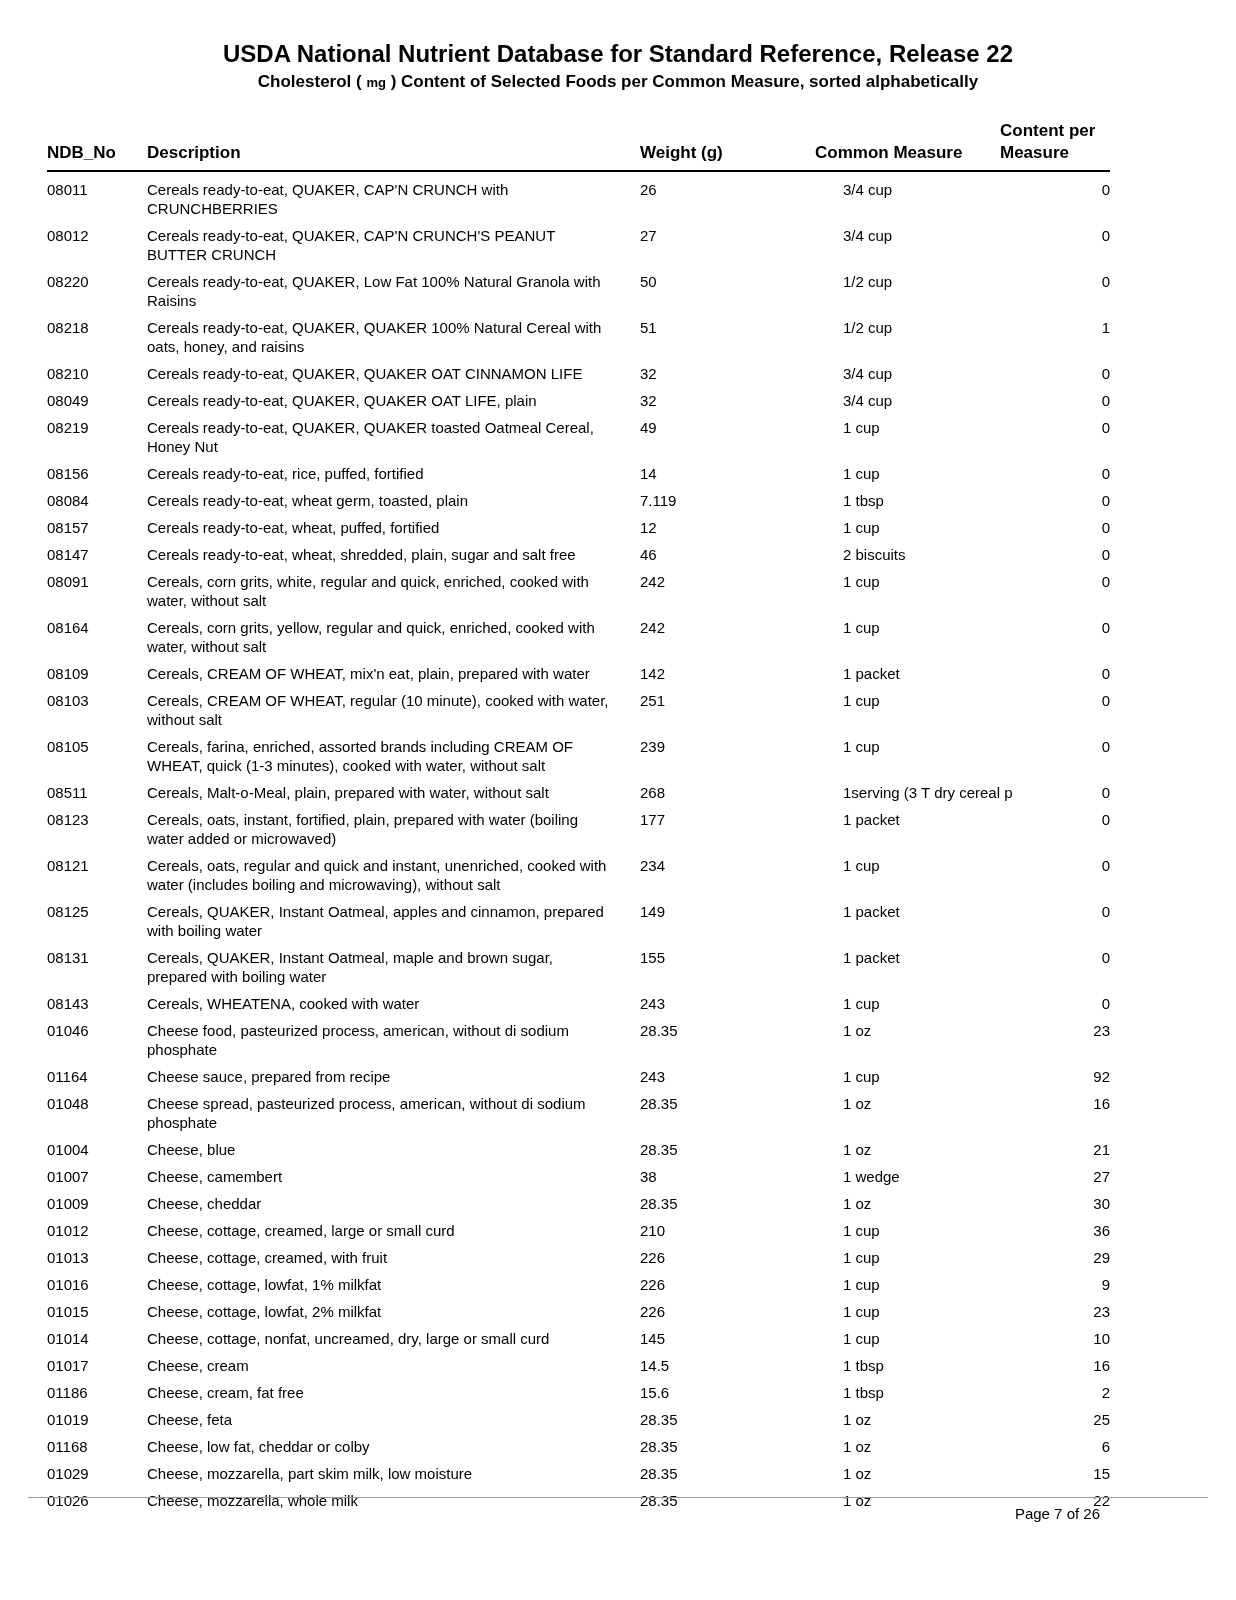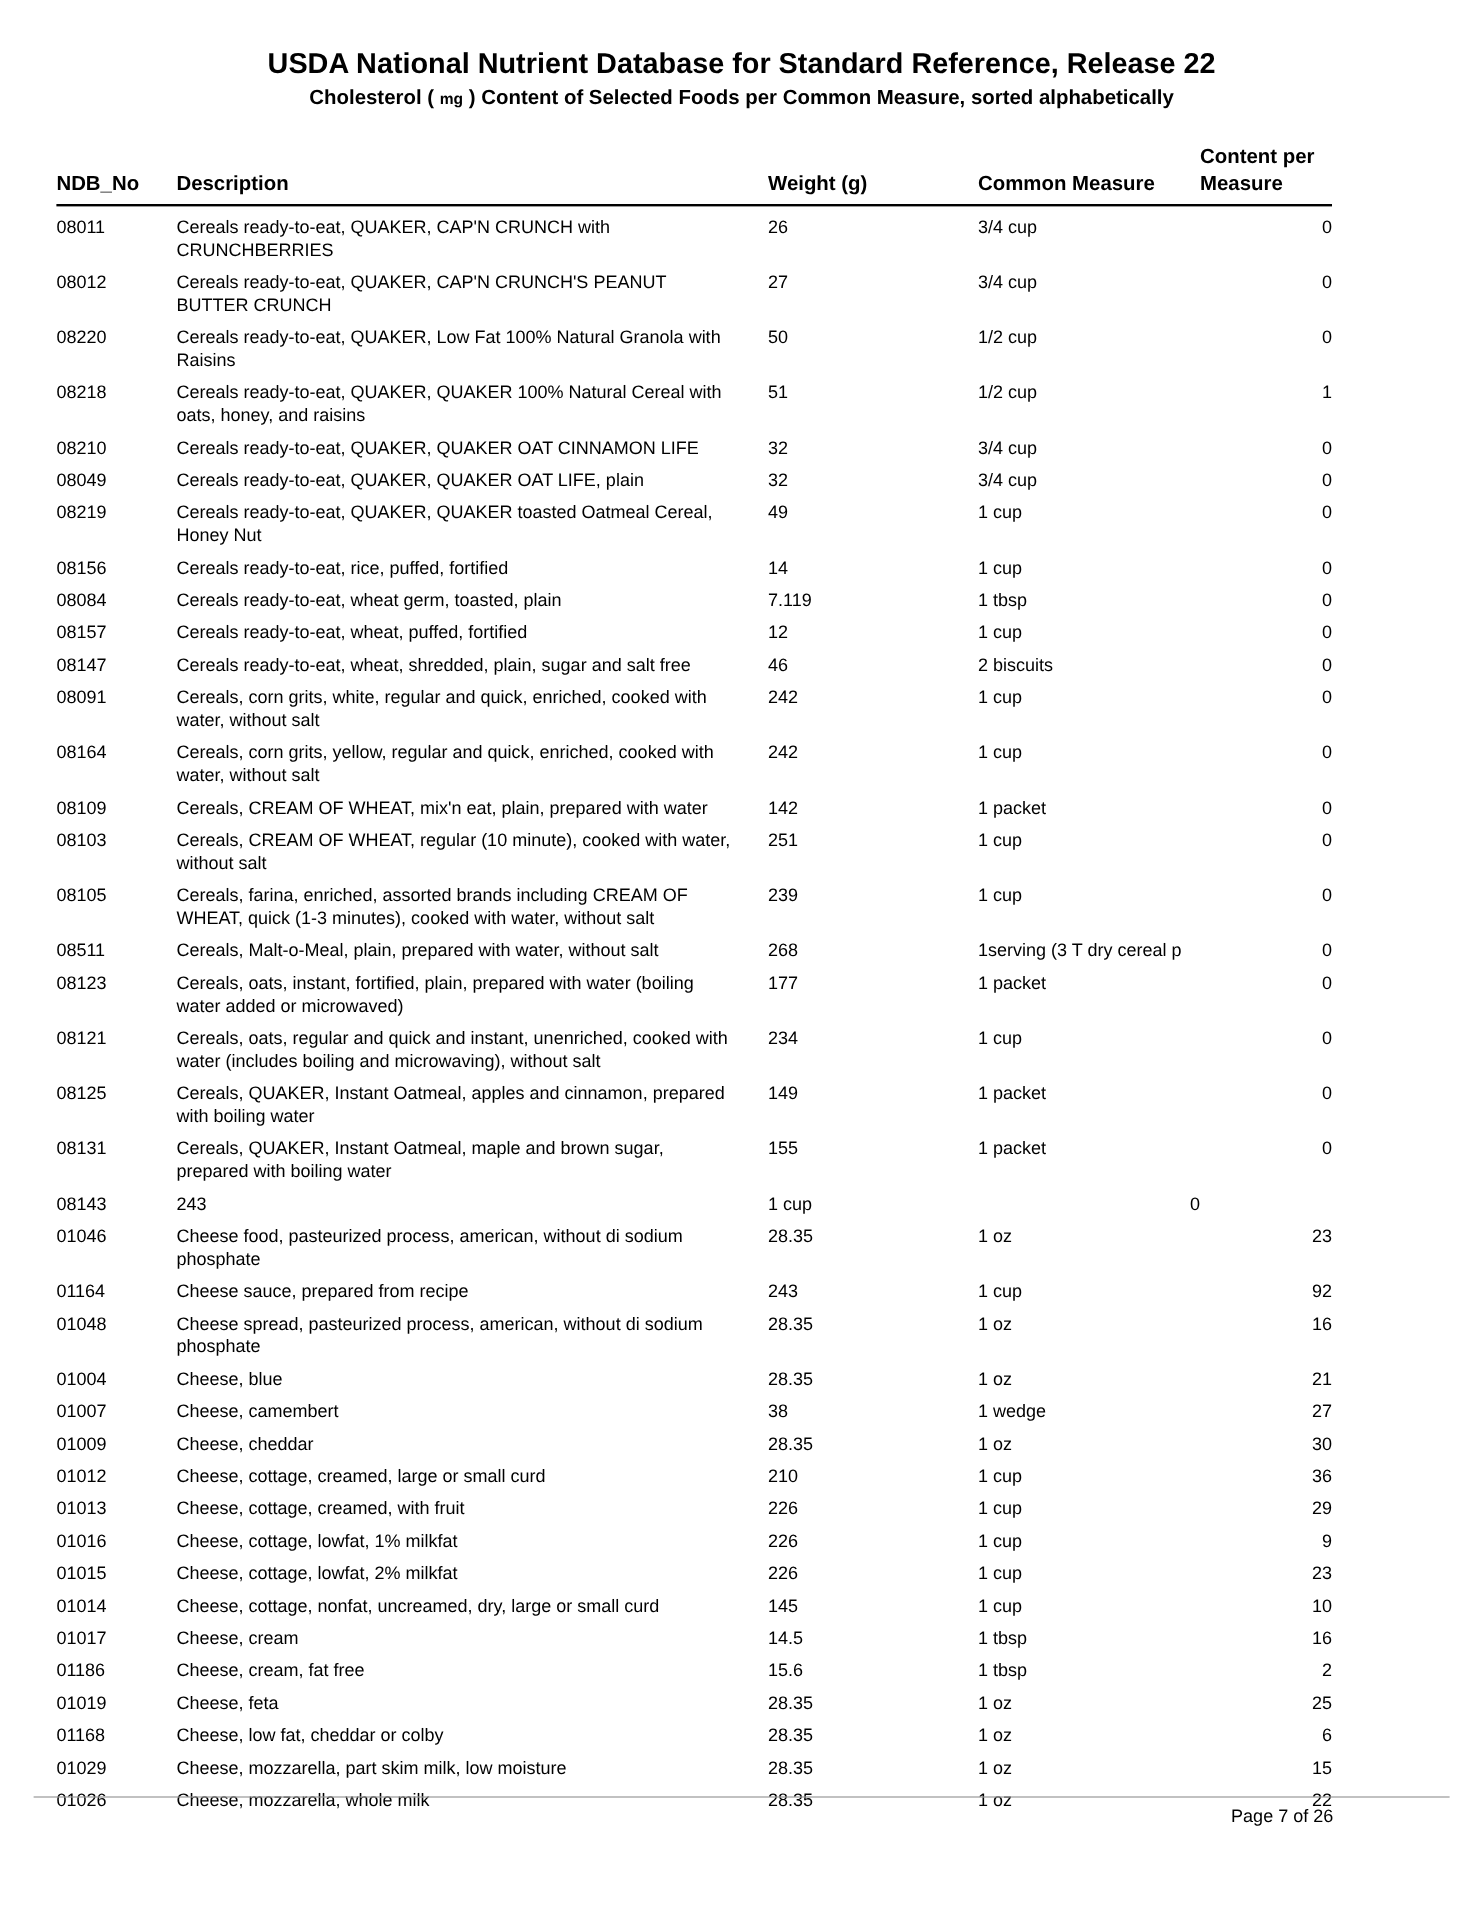--- a/index.html
+++ b/index.html
@@ -49,33 +49,33 @@
   .hr { text-align: left; white-space: nowrap; }
   .tbody { margin-top: 4px; }
   .row {
     display: grid;
     grid-template-columns: 100px 493px 175px 185px 110px;
     font-size: 15px;
     line-height: 19px;
     padding: 4px 0;
   }
   .cell.description { padding-right: 28px; }
-  .cell.measure { white-space: nowrap; }
+  .cell.measure { white-space: nowrap; margin-left: 28px; }
   .cell.content { text-align: right; }
   .footer-rule {
     position: absolute;
     left: 28px;
     right: 28px;
     top: 1497px;
     border-top: 1px solid #999999;
   }
   .footer-text {
     position: absolute;
     top: 1505px;
-    right: 125px;
+    right: 136px;
     font-size: 15px;
   }
 </style>
 </head>
 <body>
 
 <div class="title">USDA National Nutrient Database for Standard Reference, Release 22</div>
 
 <div class="subtitle"><span>Cholesterol ( </span><span class="unit">mg</span><span> ) Content of Selected Foods per Common Measure, sorted alphabetically</span></div>
 
@@ -233,20 +233,21 @@
       </div>
       <div class="row">
         <div class="cell ndb">08131</div>
         <div class="cell description">Cereals, QUAKER, Instant Oatmeal, maple and brown sugar, prepared with boiling water</div>
         <div class="cell weight">155</div>
         <div class="cell measure">1 packet</div>
         <div class="cell content">0</div>
       </div>
       <div class="row">
         <div class="cell ndb">08143</div>
+        <div class="cell description">Cereals, WHEATENA, cooked with water</div>
         <div class="cell weight">243</div>
         <div class="cell measure">1 cup</div>
         <div class="cell content">0</div>
       </div>
       <div class="row">
         <div class="cell ndb">01046</div>
         <div class="cell description">Cheese food, pasteurized process, american, without di sodium phosphate</div>
         <div class="cell weight">28.35</div>
         <div class="cell measure">1 oz</div>
         <div class="cell content">23</div>

